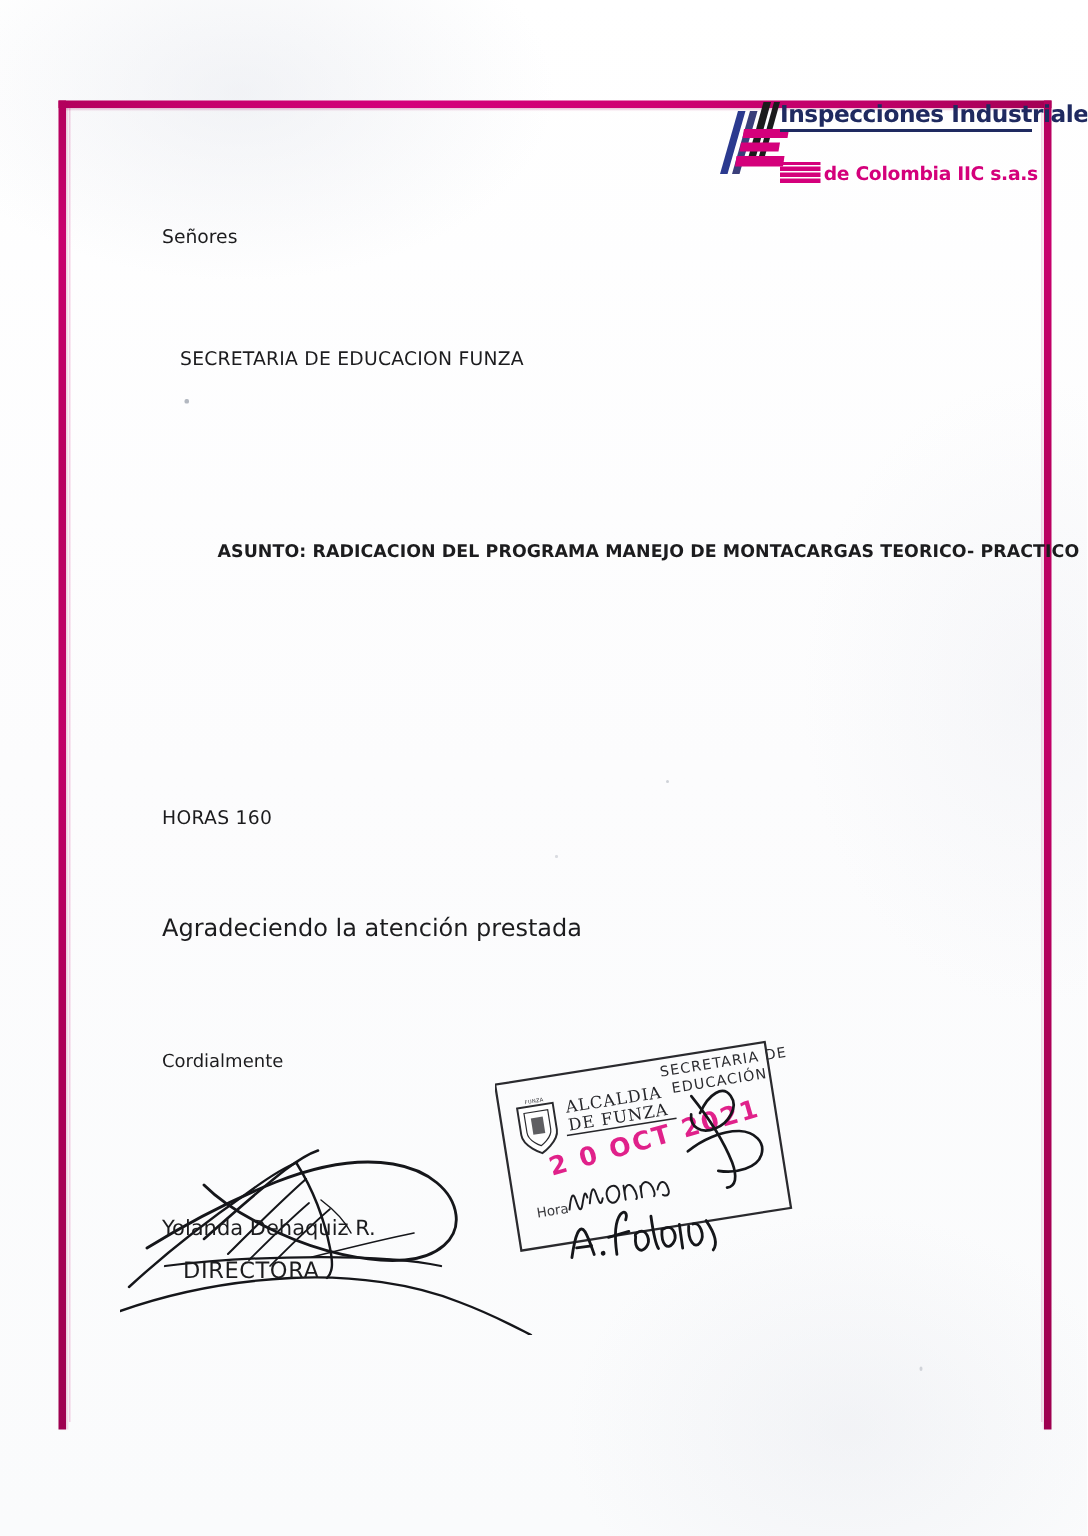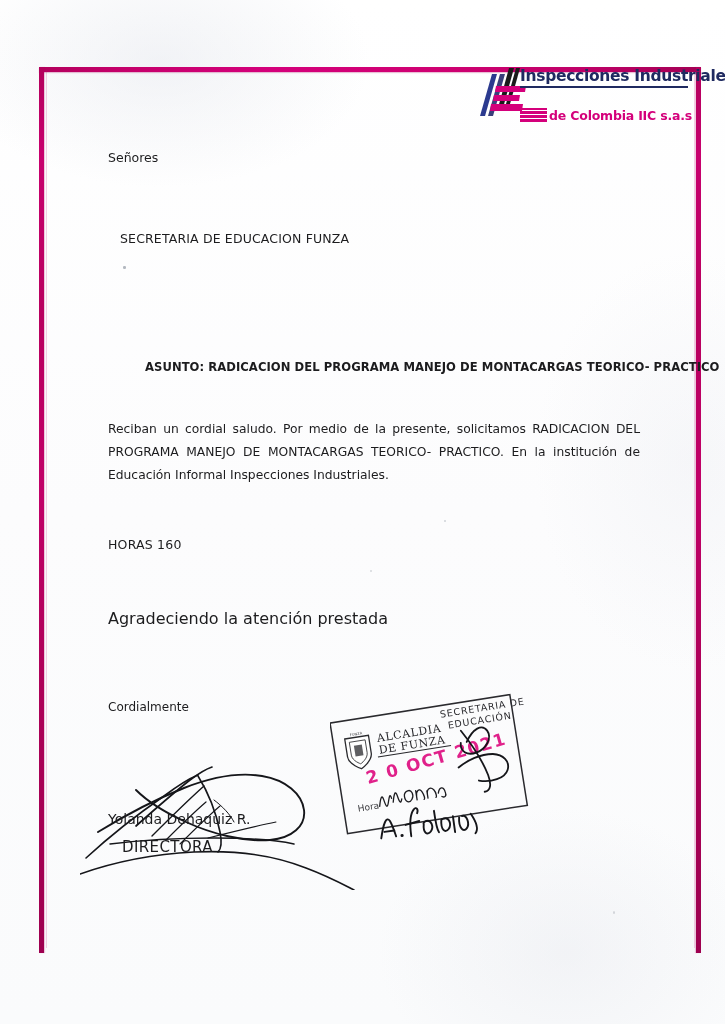--- a/index.html
+++ b/index.html
@@ -274,21 +274,20 @@
       </div>
     </div>
   </div>
 
   <div class="doc-text" id="salutation">Señores</div>
 
   <div class="doc-text" id="recipient">SECRETARIA DE EDUCACION FUNZA</div>
 
   <div class="doc-text" id="subject">ASUNTO: RADICACION DEL PROGRAMA MANEJO DE MONTACARGAS TEORICO- PRACTICO</div>
 
-  <div class="doc-text" id="body-paragraph">Reciban un cordial saludo. Por medio de la presente, solicitamos RADICACION DEL PROGRAMA MANEJO DE MONTACARGAS TEORICO- PRACTICO. En la institución de Educación Informal Inspecciones Industriales.</div>
 
   <div class="doc-text" id="hours">HORAS 160</div>
 
   <div class="doc-text" id="thanks">Agradeciendo la atención prestada</div>
 
   <div class="doc-text" id="closing">Cordialmente</div>
 
   <svg id="signature" viewBox="0 0 360 150">
     <g fill="none" stroke="#15161a" stroke-linecap="round" stroke-linejoin="round">
       <path d="M6,118 C30,96 58,74 84,56 C96,47 108,39 118,35" stroke-width="1.6"></path>

